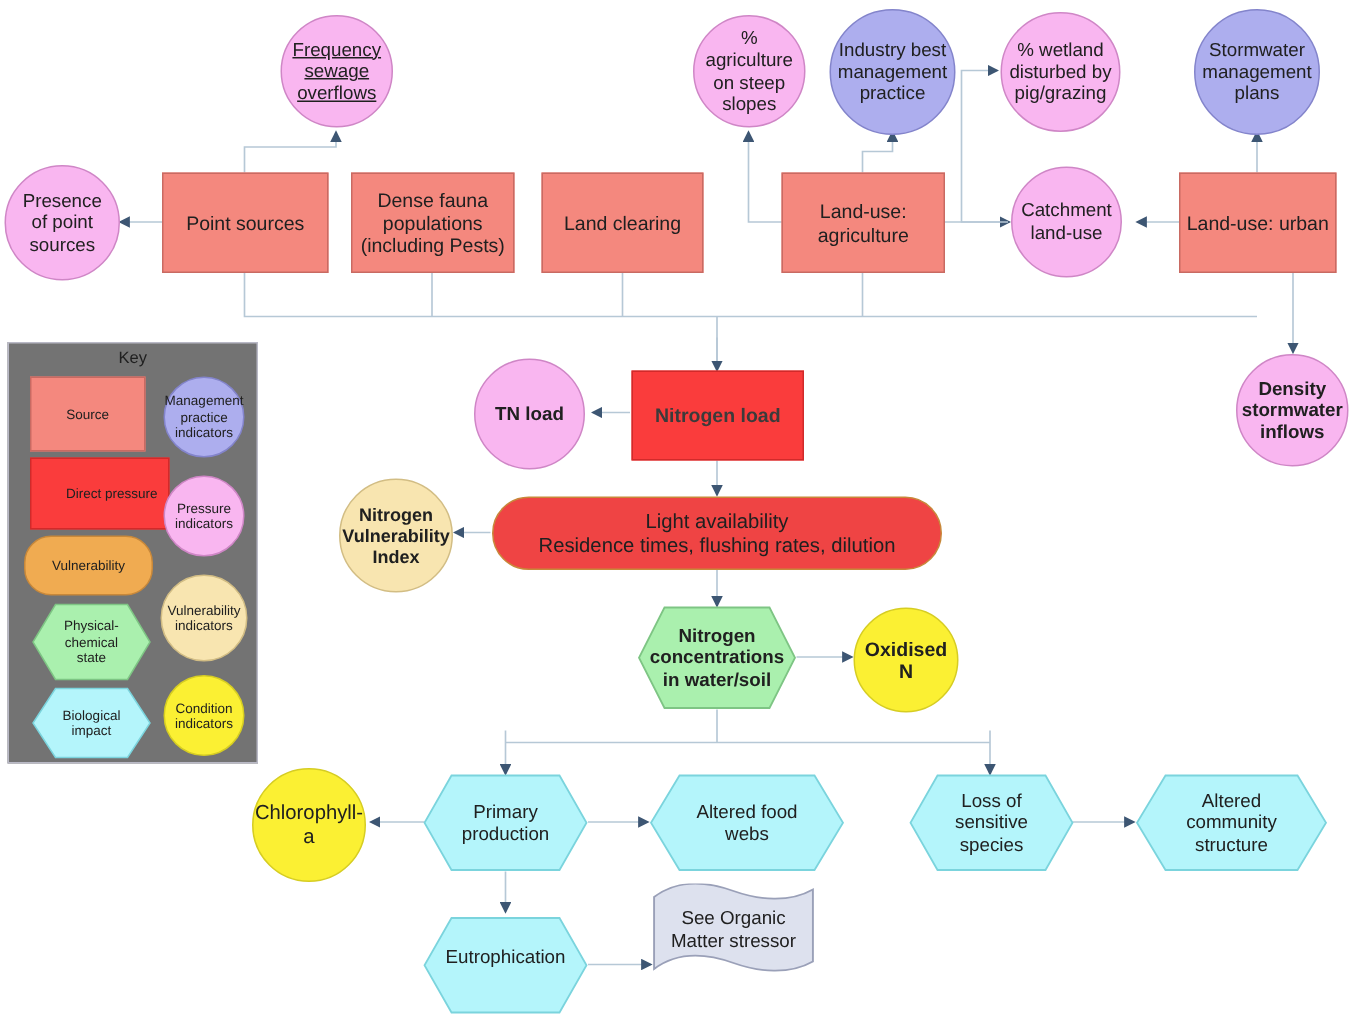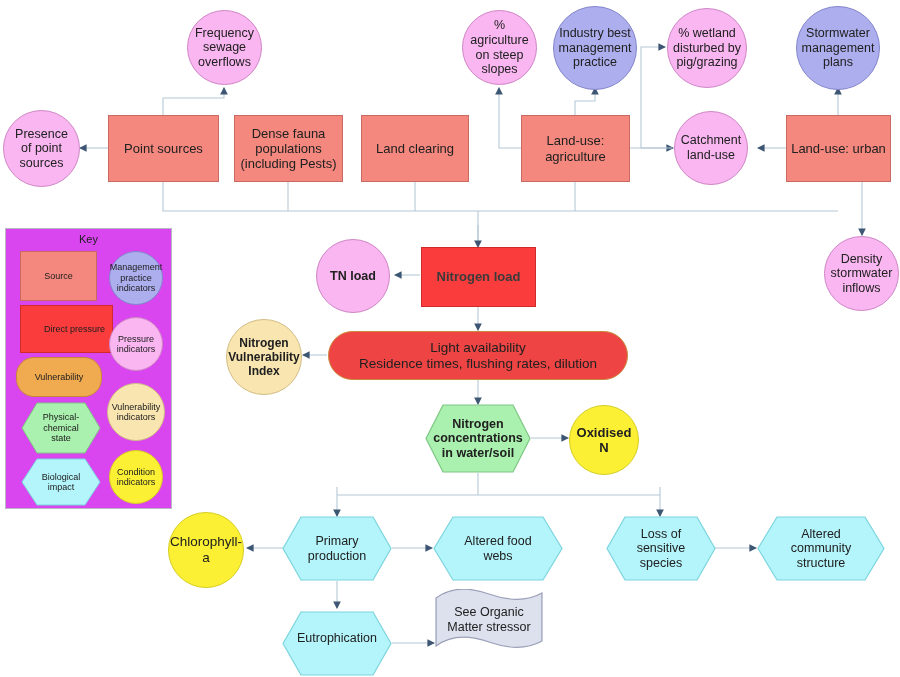--- a/index.html
+++ b/index.html
@@ -20,21 +20,21 @@
   .c-vuln{background:#f8e5b0;border:1px solid #d2bd84;}
   .c-cond{background:#fbf033;border:1px solid #d6cd22;}
   .stadium{background:#ef4444;border:1px solid #c8883a;border-radius:32px;font-size:13.5px;}
   .hexwrap{position:absolute;}
   .hex{position:absolute;inset:0;}
   .hexlabel{position:absolute;inset:0;display:flex;align-items:center;justify-content:center;
             text-align:center;font-size:12.5px;color:#202020;line-height:1.17;}
   .bold{font-weight:bold;}
 
   
-  #key{position:absolute;left:5px;top:228px;width:165px;height:279px;background:#d946ef;
+  #key{position:absolute;left:5px;top:228px;width:165px;height:279px;background:#737373;
        border:1px solid #b9b9c6;}
   #key-title{position:absolute;left:0;top:4px;width:165px;text-align:center;font-size:11px;color:#202020;}
   .ktile{position:absolute;display:flex;align-items:center;justify-content:center;
          text-align:center;font-size:9px;color:#202020;line-height:1.15;}
   .ksrc{background:#f4887e;border:1px solid #c96a62;}
   .kdp{background:#fa3c3c;border:1px solid #d12a2a;}
   .kvuln{background:#f0ab51;border:1px solid #c8883a;border-radius:18px;}
   .kcirc{border-radius:50%;}
   .wave{position:absolute;}
   .wavelabel{position:absolute;inset:0;display:flex;align-items:center;justify-content:center;
@@ -105,21 +105,21 @@
 
     <g fill="none" stroke="#b6c8d6" stroke-width="1.1">
       <path d="M478,473 L478,495 M337,495 L660,495"></path>
     </g>
     <g fill="none" stroke="#b6c8d6" stroke-width="1.1" marker-end="url(#ah)">
       <path d="M337,487 L337,516"></path>
       <path d="M660,487 L660,516"></path>
     </g>
   </svg>
 
-  <div class="node circ c-pressure" style="left:187px;top:10px;width:75px;height:75px;">
+  <div class="node circ c-pressure" style="left:187px;top:10px;width:75px;height:75px;text-decoration:underline;">
     <span>Frequency<br>sewage<br>overflows</span>
   </div>
 
   <div class="node circ c-pressure" style="left:462px;top:10px;width:75px;height:75px;">
     <span>%<br>agriculture<br>on steep<br>slopes</span>
   </div>
 
   <div class="node circ c-mgmt" style="left:553px;top:6px;width:84px;height:84px;">
     <span>Industry best<br>management<br>practice</span>
   </div>
@@ -153,21 +153,21 @@
   </div>
 
   <div class="node circ c-pressure" style="left:674px;top:111px;width:74px;height:74px;">
     <span>Catchment<br>land-use</span>
   </div>
 
   <div class="node rect-source" style="left:786px;top:115px;width:105px;height:67px;">
     <span>Land-use: urban</span>
   </div>
 
-  <div class="node circ c-pressure" style="left:824px;top:236px;width:75px;height:75px;">
+  <div class="node circ c-pressure" style="left:824px;top:236px;width:75px;height:75px;font-weight:bold;">
     <span>Density<br>stormwater<br>inflows</span>
   </div>
 
   <div class="node circ c-pressure bold" style="left:316px;top:239px;width:74px;height:74px;">
     <span>TN load</span>
   </div>
 
   <div class="node rect-pressure" style="left:421px;top:247px;width:115px;height:60px;">
     <span>Nitrogen load</span>
   </div>

